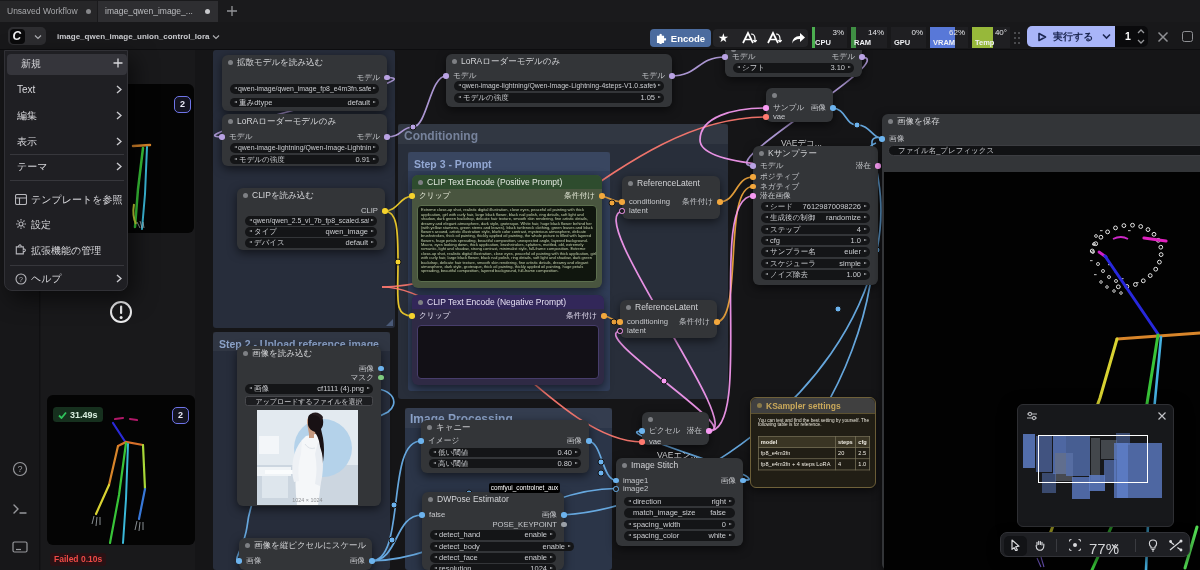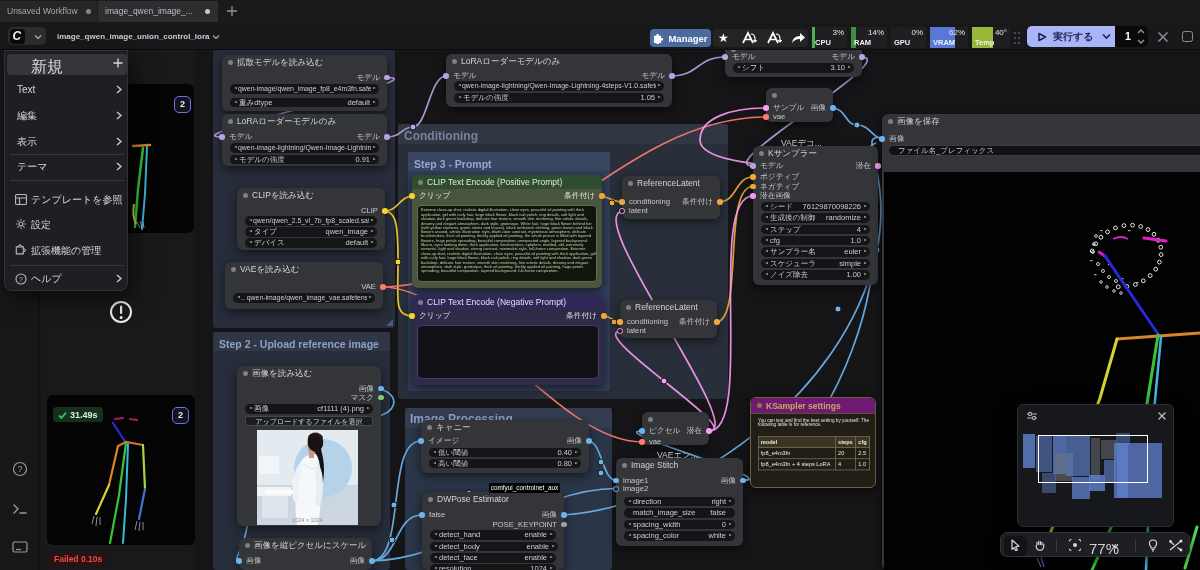--- a/index.html
+++ b/index.html
@@ -130,31 +130,20 @@
         <div class="wl">タイプ</div>
         <div class="wv">qwen_image</div>
       </div>
       <div class="wg" style="left:8px;top:50.25px;width:132px;">
         <div class="al" style="border-right-color:#a2a4a8"></div>
         <div class="ar" style="border-left-color:#a2a4a8"></div>
         <div class="wl">デバイス</div>
         <div class="wv">default</div>
       </div>
     </div>
-    <div class="nd " style="left:225px;top:262px;width:158px;height:47px;">
-      <div class="nh" style="height:15px;">VAEを読み込む</div>
-      <div class="hd"></div>
-      <div class="dt" style="left:155.2px;top:22.3px;background:#ff7a70;"></div>
-      <div class="sl" style="right:7px;top:20px;color:#c6c8cc">VAE</div>
-      <div class="wg" style="left:8px;top:31.25px;width:142px;">
-        <div class="al" style="border-right-color:#a2a4a8"></div>
-        <div class="ar" style="border-left-color:#a2a4a8"></div>
-        <div class="wc">.. qwen-image/qwen_image_vae.safetensors</div>
-      </div>
-    </div>
     <div class="nd " style="left:446px;top:54px;width:226px;height:53px;">
       <div class="nh" style="height:13px;">LoRAローダーモデルのみ</div>
       <div class="hd"></div>
       <div class="dt" style="left:-2.7px;top:19.3px;background:#b9a2e3;"></div>
       <div class="sl" style="left:7px;top:17px;color:#c6c8cc">モデル</div>
       <div class="dt" style="left:223.2px;top:19.3px;background:#b9a2e3;"></div>
       <div class="sl" style="right:7px;top:17px;color:#c6c8cc">モデル</div>
       <div class="wg" style="left:8px;top:27.25px;width:210px;">
         <div class="al" style="border-right-color:#a2a4a8"></div>
         <div class="ar" style="border-left-color:#a2a4a8"></div>
@@ -281,21 +270,21 @@
     <div class="nd " style="left:412px;top:295px;width:192px;height:90px;background:#2f2a45;">
       <div class="nh" style="height:14px;background:#322759;color:#e4def2;">CLIP Text Encode (Negative Prompt)</div>
       <div class="hd"></div>
       <div class="dt" style="left:-2.7px;top:18.3px;background:#f6d32d;"></div>
       <div class="sl" style="left:7px;top:16px;color:#e3def0">クリップ</div>
       <div class="dt" style="left:189.2px;top:18.3px;background:#f2a73d;"></div>
       <div class="sl" style="right:7px;top:16px;color:#e3def0">条件付け</div>
       <div class="abs" style="left:5px;top:30px;width:182px;height:54px;background:#121016;border:1px solid #473d6b;border-radius:4px"></div>
     </div>
     <div class="nd" style="left:750px;top:397px;width:126px;height:91px;background:#211e15;border:1.5px solid #6f613a;border-radius:6px">
-      <div class="nh" style="height:16px;background:#701a75;color:#c9a85a;font-weight:700;font-size:8.5px;line-height:17px;border-bottom:1px solid #5c5130">KSampler settings</div>
+      <div class="nh" style="height:16px;background:#404040;color:#c9a85a;font-weight:700;font-size:8.5px;line-height:17px;border-bottom:1px solid #5c5130">KSampler settings</div>
       <div class="hd" style="background:#8a7a4a"></div>
       <div class="abs" style="left:7px;top:20px;width:189px;color:#e6e3d8;font-size:7.8px;line-height:7.9px;transform:scale(0.6);transform-origin:0 0">You can test and find the best setting by yourself. The following table is for reference.</div>
       <div style="position:absolute;left:7px;top:38px;width:160px;transform:scale(0.7);transform-origin:0 0">
         <table style="width:160px;border-collapse:collapse;color:#efece3;font-size:8px">
           <tbody>
             <tr style="background:#3a3524">
               <td style="border:1.4px solid #7d775e;padding:3px 3px;font-weight:700">model</td>
               <td style="border:1.4px solid #7d775e;padding:3px 3px;font-weight:700">steps</td>
               <td style="border:1.4px solid #7d775e;padding:3px 3px;font-weight:700">cfg</td>
             </tr>
@@ -383,21 +372,21 @@
       <div class="dt" style="left:139.2px;top:20.3px;background:#6cb3ee;"></div>
       <div class="sl" style="right:7px;top:18px;color:#c6c8cc">画像</div>
       <div class="dt" style="left:139.2px;top:29.8px;background:#9aa0a8;"></div>
       <div class="sl" style="right:7px;top:27.5px;color:#c6c8cc">POSE_KEYPOINT</div>
       <div class="wg" style="left:8px;top:38.25px;width:126px;">
         <div class="al" style="border-right-color:#a2a4a8"></div>
         <div class="ar" style="border-left-color:#a2a4a8"></div>
         <div class="wl">detect_hand</div>
         <div class="wv">enable</div>
       </div>
-      <div class="wg" style="left:8px;top:49.65px;width:128px;">
+      <div class="wg" style="left:8px;top:49.65px;width:144px;">
         <div class="al" style="border-right-color:#a2a4a8"></div>
         <div class="ar" style="border-left-color:#a2a4a8"></div>
         <div class="wl">detect_body</div>
         <div class="wv">enable</div>
       </div>
       <div class="wg" style="left:8px;top:61.05px;width:126px;">
         <div class="al" style="border-right-color:#a2a4a8"></div>
         <div class="ar" style="border-left-color:#a2a4a8"></div>
         <div class="wl">detect_face</div>
         <div class="wv">enable</div>
@@ -410,21 +399,21 @@
       </div>
     </div>
     <div class="nd " style="left:239px;top:538px;width:133px;height:32px;">
       <div class="nh" style="height:15px;">画像を縦ピクセルにスケール</div>
       <div class="hd"></div>
       <div class="dt" style="left:-2.7px;top:20.3px;background:#6cb3ee;"></div>
       <div class="sl" style="left:7px;top:18px;color:#c6c8cc">画像</div>
       <div class="dt" style="left:130.2px;top:20.3px;background:#6cb3ee;"></div>
       <div class="sl" style="right:7px;top:18px;color:#c6c8cc">画像</div>
     </div>
-    <div class="nd " style="left:237px;top:366px;width:144px;height:160px;">
+    <div class="nd " style="left:237px;top:346px;width:144px;height:160px;">
       <div class="nh" style="height:15px;">画像を読み込む</div>
       <div class="hd"></div>
       <div class="dt" style="left:141.2px;top:19.8px;background:#6cb3ee;"></div>
       <div class="sl" style="right:7px;top:17.5px;color:#c6c8cc">画像</div>
       <div class="dt" style="left:141.2px;top:28.8px;background:#7ec97e;"></div>
       <div class="sl" style="right:7px;top:26.5px;color:#c6c8cc">マスク</div>
       <div class="wg" style="left:8px;top:38.25px;width:128px;">
         <div class="al" style="border-right-color:#a2a4a8"></div>
         <div class="ar" style="border-left-color:#a2a4a8"></div>
         <div class="wl">画像</div>
@@ -638,21 +627,21 @@
       <path d="M1,1.5 L4,4.5 L7,1.5" stroke="#aeafb3" stroke-width="1.2" fill="none"></path>
     </svg>
     <div class="abs" style="left:57px;top:31.5px;font-size:8px;font-weight:700;color:#cbccd0;z-index:21">image_qwen_image_union_control_lora</div>
     <svg width="8" height="6" style="left:212px;top:34px;z-index:21">
       <path d="M1,1.5 L4,4.5 L7,1.5" stroke="#aeafb3" stroke-width="1.1" fill="none"></path>
     </svg>
     <div class="abs" style="left:650px;top:29px;width:61px;height:18px;background:#4b6b9e;border-radius:4px;z-index:21;display:flex;align-items:center;justify-content:center;gap:4px">
       <svg width="11" height="11" style="position:static">
         <path d="M4,1.5 q1,-1.3 2,0 q.6,.9 -.3,1.5 h2.8 v2.8 q1.3,-1 2,.1 q.6,1 -.4,1.9 q-.8,.6 -1.6,-.1 v2.8 h-2.8 q1,1.2 0,2 q-1,.7 -1.9,-.3 q-.6,-.8 .1,-1.7 h-2.9 v-7.5 h2.9 q-.8,-.7 -.2,-1.5 Z" fill="#fff" transform="scale(0.95)"></path>
       </svg>
-      <span style="color:#fff;font-size:9.5px;font-weight:700">Manager</span>
+      <span style="color:#fff;font-size:9.5px;font-weight:700">Encode</span>
     </div>
     <div class="abs" style="left:713px;top:29px;width:95px;height:18px;background:#242427;border-radius:4px;z-index:21"></div>
     <div class="abs" style="left:718px;top:31px;font-size:12px;color:#fff;z-index:22">★</div>
     <svg width="17" height="14" style="left:741px;top:31px;z-index:22">
       <path d="M2,12 L7,2 L12,12 M4,8.5 H10" stroke="#fff" stroke-width="1.7" fill="none"></path>
       <path d="M10,3 Q14,3 14,8 L14,11 M14,11 L12.3,9.2 M14,11 L15.7,9.2" stroke="#fff" stroke-width="1.2" fill="none"></path>
     </svg>
     <svg width="17" height="14" style="left:766px;top:31px;z-index:22">
       <path d="M2,12 L7,2 L12,12 M4,8.5 H10" stroke="#fff" stroke-width="1.7" fill="none"></path>
       <path d="M10,3 Q14,3 14,8 L14,11 M14,11 L12.3,9.2 M14,11 L15.7,9.2" stroke="#fff" stroke-width="1.2" fill="none"></path>
@@ -705,21 +694,21 @@
         <path d="M1,5 L4,2 L7,5" stroke="#96979b" stroke-width="1.3" fill="none"></path>
         <path d="M1,12 L4,15 L7,12" stroke="#96979b" stroke-width="1.3" fill="none"></path>
       </svg>
     </div>
     <svg width="12" height="12" style="left:1157px;top:31px;z-index:21">
       <path d="M1.5,1.5 L10.5,10.5 M10.5,1.5 L1.5,10.5" stroke="#8f9094" stroke-width="1.5"></path>
     </svg>
     <div class="abs" style="left:1182px;top:31px;width:11px;height:11px;border:1.6px solid #8f9094;border-radius:2.5px;z-index:21"></div>
     <div class="abs" style="left:4px;top:50px;width:124px;height:241px;background:#1f1f23;border:1px solid #313136;border-radius:0 0 8px 8px;box-shadow:6px 8px 22px rgba(0,0,0,.55);z-index:30">
       <div class="abs" style="left:2px;top:3px;width:120px;height:21px;background:#35353b;border-radius:4px"></div>
-      <div class="abs" style="left:26px;top:6px;font-size:16px;color:#d8d8dc">新規</div>
+      <div class="abs" style="left:16px;top:6px;font-size:10px;color:#d8d8dc">新規</div>
       <svg width="10" height="10" style="left:108px;top:7px">
         <path d="M5,0.5 V9.5 M0.5,5 H9.5" stroke="#d8d8dc" stroke-width="1.3"></path>
       </svg>
       <div class="abs" style="left:12px;top:32.5px;font-size:10px;color:#d8d8dc">Text</div>
       <svg width="6" height="9" style="left:111px;top:34.0px">
         <path d="M1,1 L5,4.5 L1,8" stroke="#cacace" stroke-width="1.4" fill="none"></path>
       </svg>
       <div class="abs" style="left:12px;top:58px;font-size:10px;color:#d8d8dc">編集</div>
       <svg width="6" height="9" style="left:111px;top:59.5px">
         <path d="M1,1 L5,4.5 L1,8" stroke="#cacace" stroke-width="1.4" fill="none"></path>

